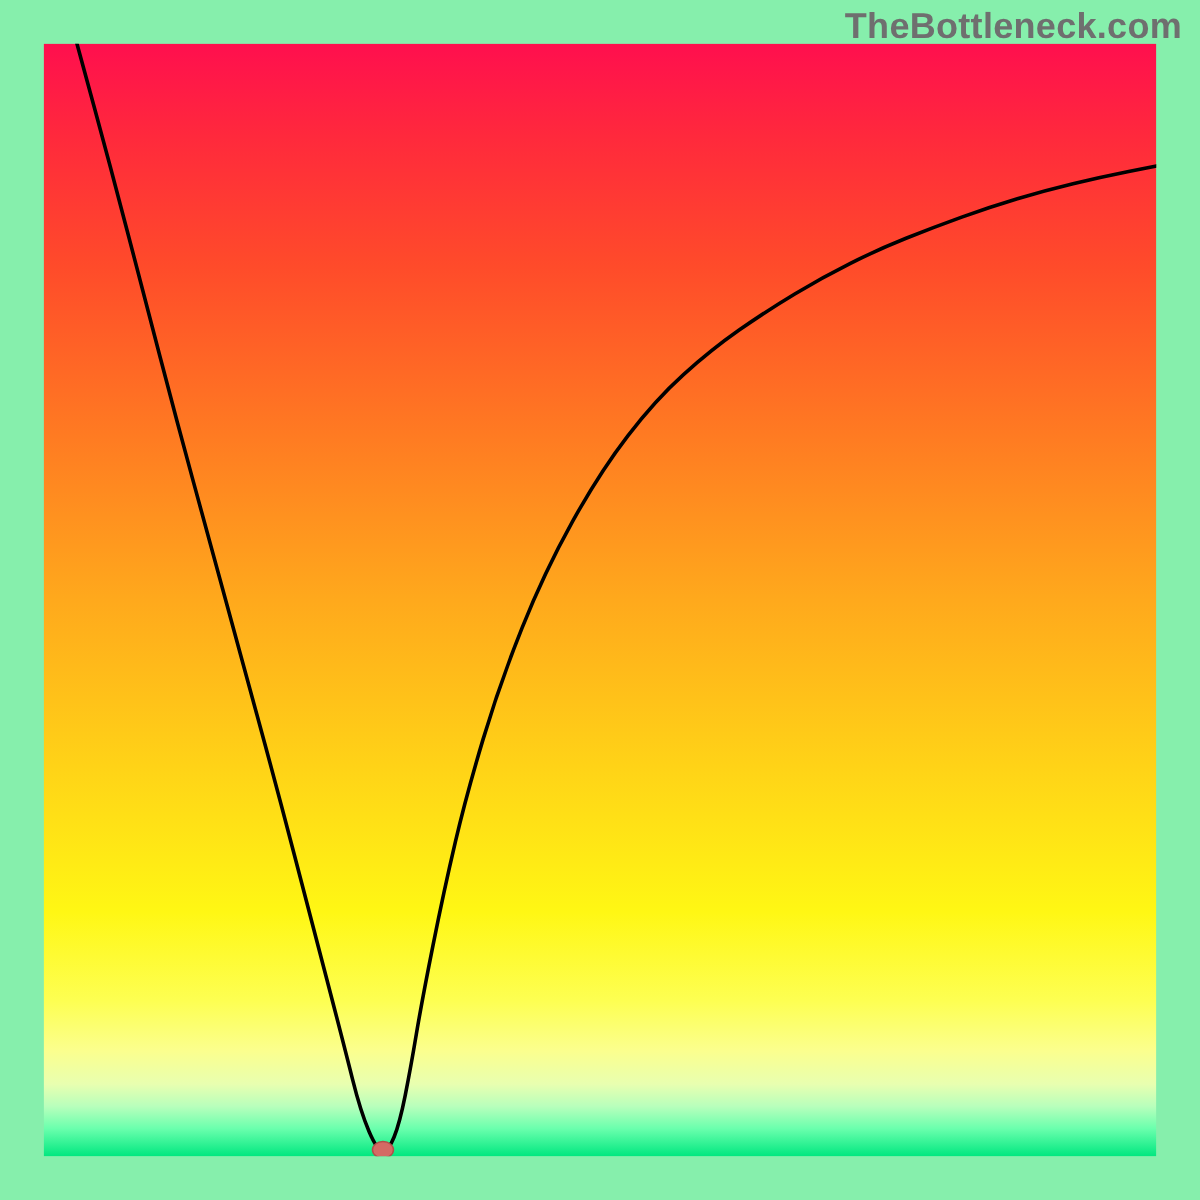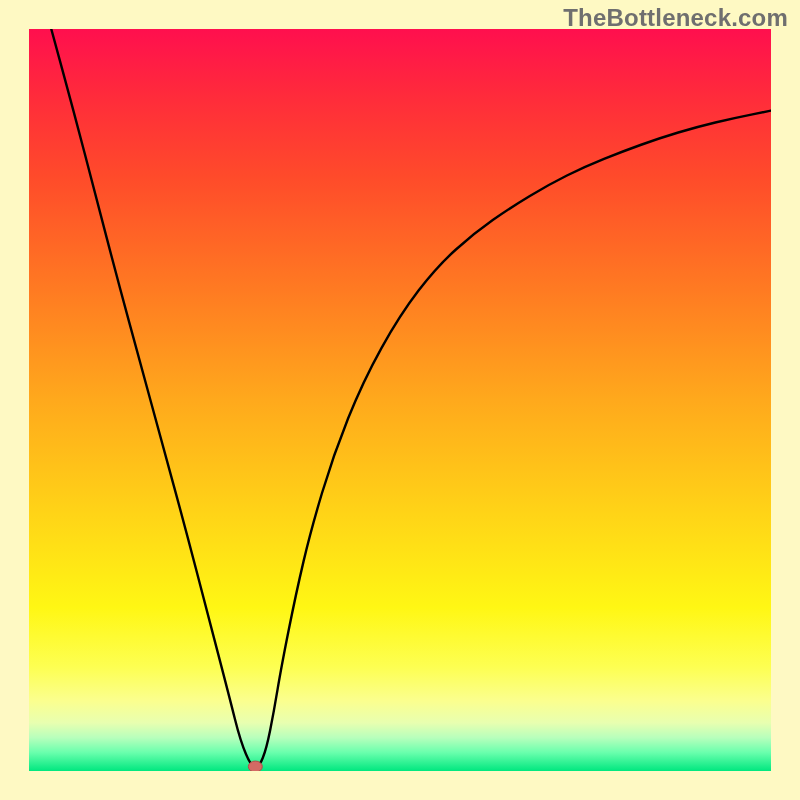--- a/index.html
+++ b/index.html
@@ -6,21 +6,21 @@
     margin: 0;
     padding: 0;
     width: 800px;
     height: 800px;
     overflow: hidden;
     font-family: Arial, Helvetica, sans-serif;
   }
   .frame {
     width: 800px;
     height: 800px;
-    background: #fef9c3;
+    background: #86efac;
     position: relative;
   }
   .attribution {
     position: absolute;
     top: 4px;
     right: 12px;
     color: #6f6f6f;
     font-size: 24px;
     font-weight: 600;
     letter-spacing: 0.2px;

